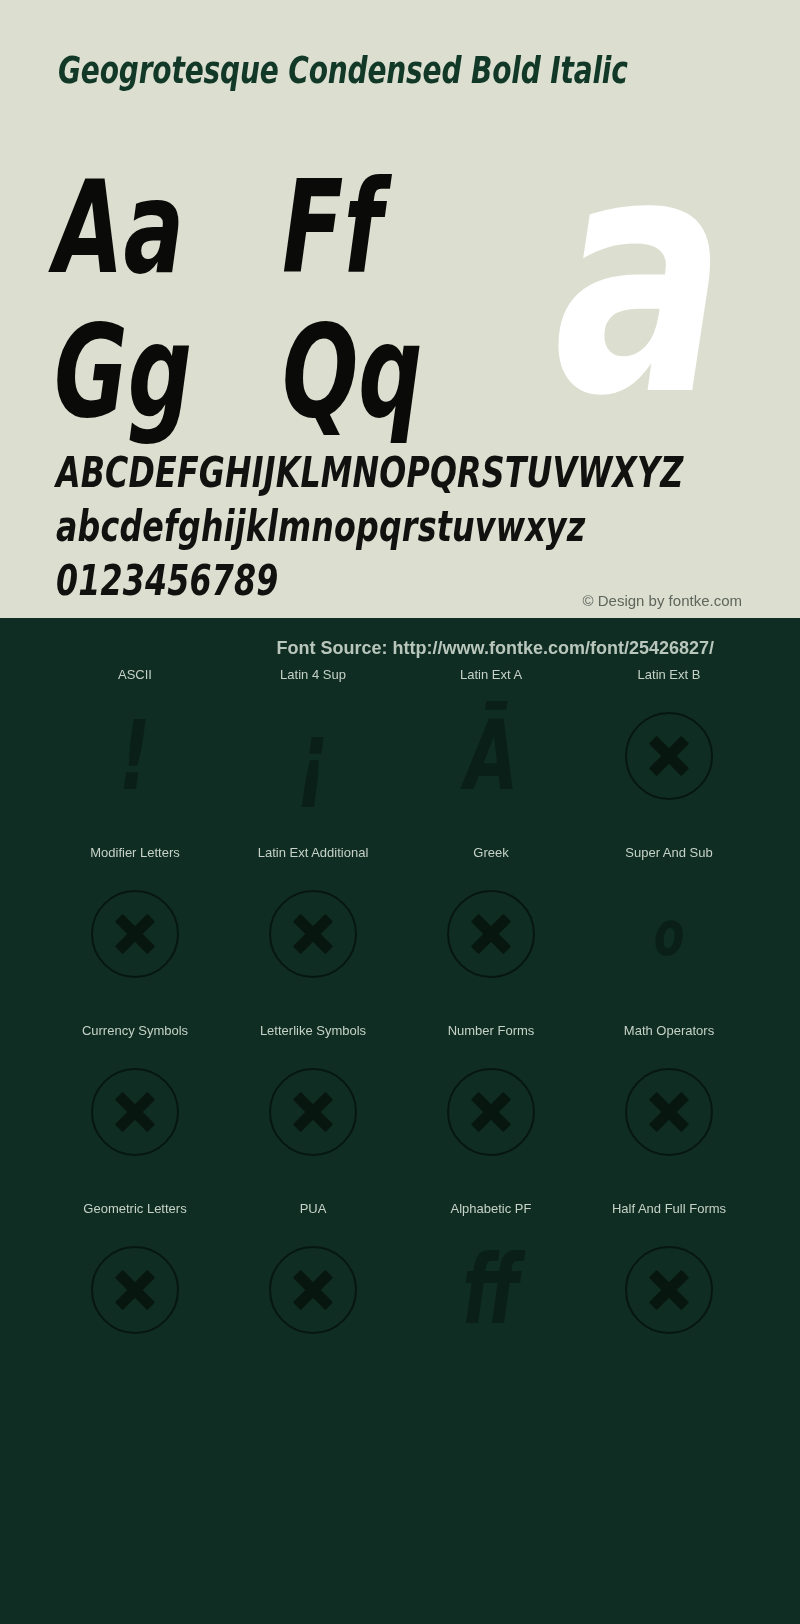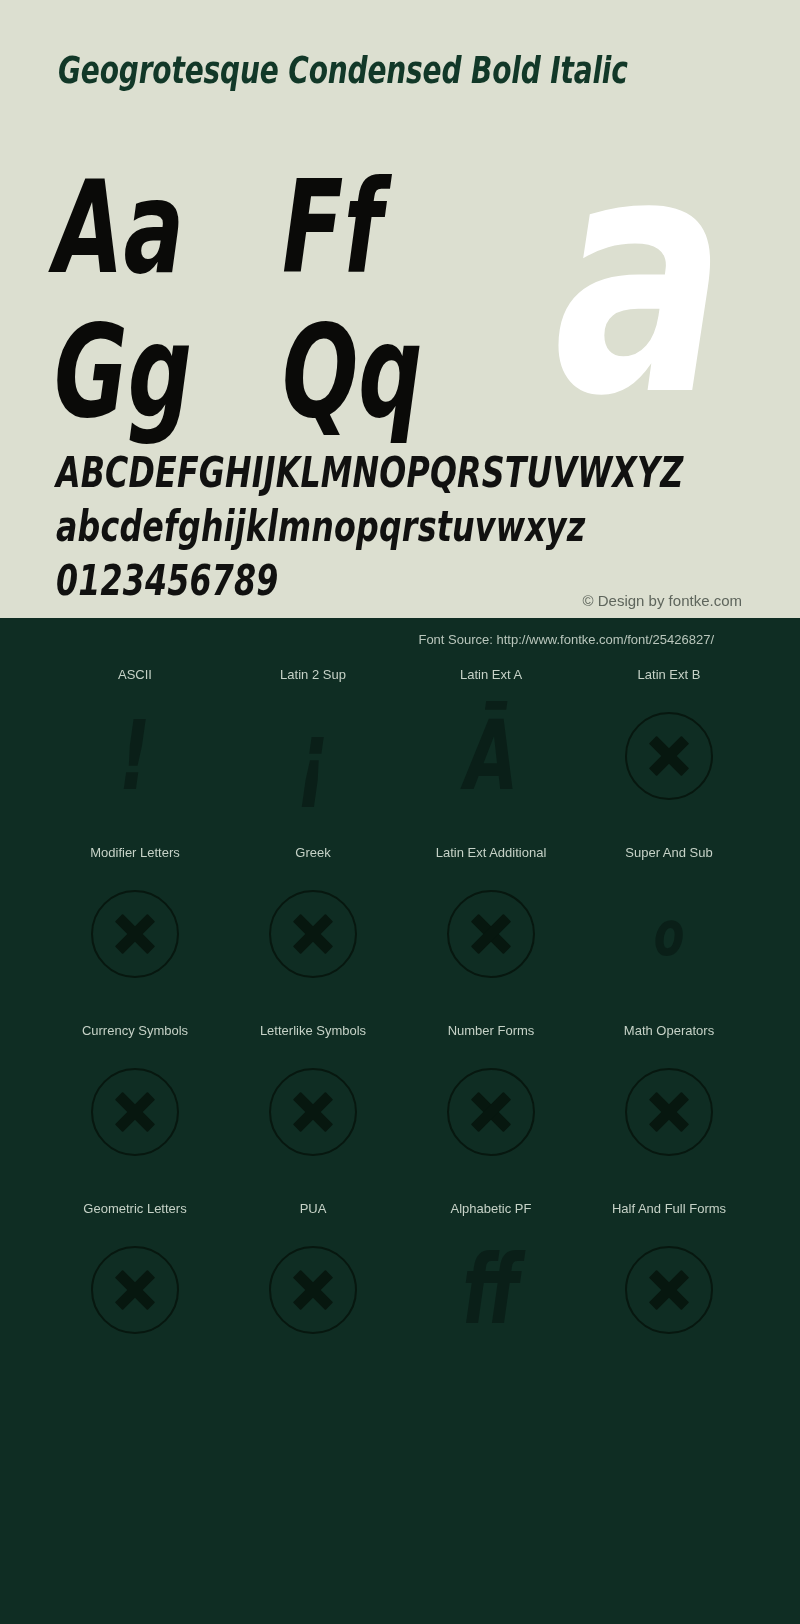--- a/index.html
+++ b/index.html
@@ -123,25 +123,26 @@
     position: absolute;
     top: 618px; left: 0;
     width: 800px;
     height: 1006px;
     background: #0f2d23;
   }
 
   .font-source {
     position: absolute;
     right: 86px;
-    top: 14px;
+    top: 20px;
     font-family: "Liberation Sans", sans-serif;
-    font-size: 13px;
+    font-size: 18px;
     color: #b9c6bc;
     white-space: nowrap;
+    font-weight: bold;
   }
 
   .block-grid {
     position: absolute;
     top: 34px;
     left: 0;
     width: 800px;
     display: flex;
     flex-wrap: wrap;
     padding-left: 16px;
@@ -247,21 +248,21 @@
     <div class="font-source">Font Source: http://www.fontke.com/font/25426827/</div>
 
     <div class="block-grid" id="block-grid">
         <div class="block-cell">
           <div class="block-label">ASCII</div>
           <div class="block-art">
             <div class="block-glyph">!</div>
           </div>
         </div>
         <div class="block-cell">
-          <div class="block-label">Latin 2 Sup</div>
+          <div class="block-label">Latin 4 Sup</div>
           <div class="block-art">
             <div class="block-glyph">¡</div>
           </div>
         </div>
         <div class="block-cell">
           <div class="block-label">Latin Ext A</div>
           <div class="block-art">
             <div class="block-glyph">Ā</div>
           </div>
         </div>
@@ -271,27 +272,27 @@
             <div class="x-circle"></div>
           </div>
         </div>
         <div class="block-cell">
           <div class="block-label">Modifier Letters</div>
           <div class="block-art">
             <div class="x-circle"></div>
           </div>
         </div>
         <div class="block-cell">
+          <div class="block-label">Latin Ext Additional</div>
+          <div class="block-art">
+            <div class="x-circle"></div>
+          </div>
+        </div>
+        <div class="block-cell">
           <div class="block-label">Greek</div>
-          <div class="block-art">
-            <div class="x-circle"></div>
-          </div>
-        </div>
-        <div class="block-cell">
-          <div class="block-label">Latin Ext Additional</div>
           <div class="block-art">
             <div class="x-circle"></div>
           </div>
         </div>
         <div class="block-cell">
           <div class="block-label">Super And Sub</div>
           <div class="block-art">
             <div class="block-glyph small">o</div>
           </div>
         </div>

